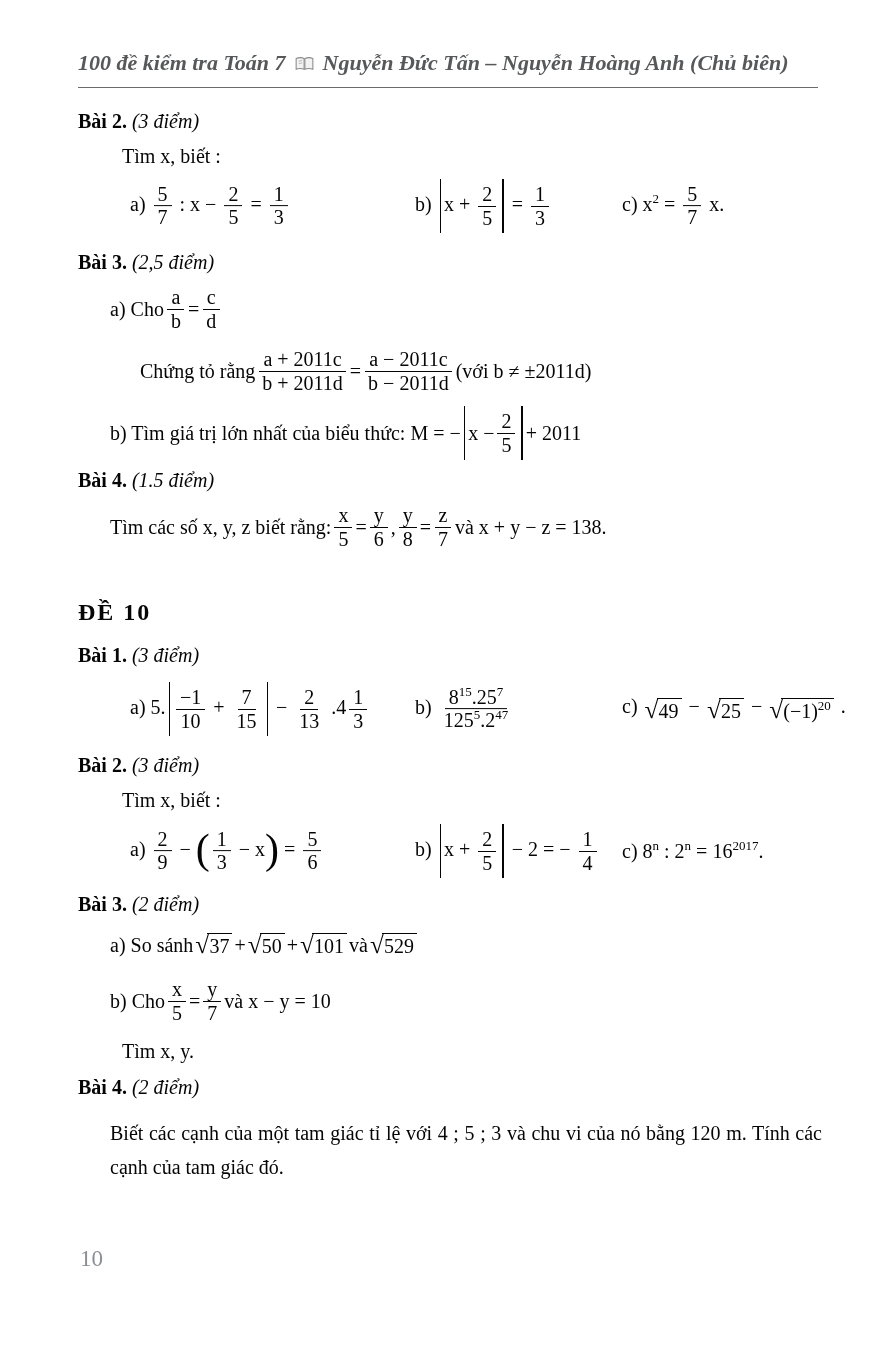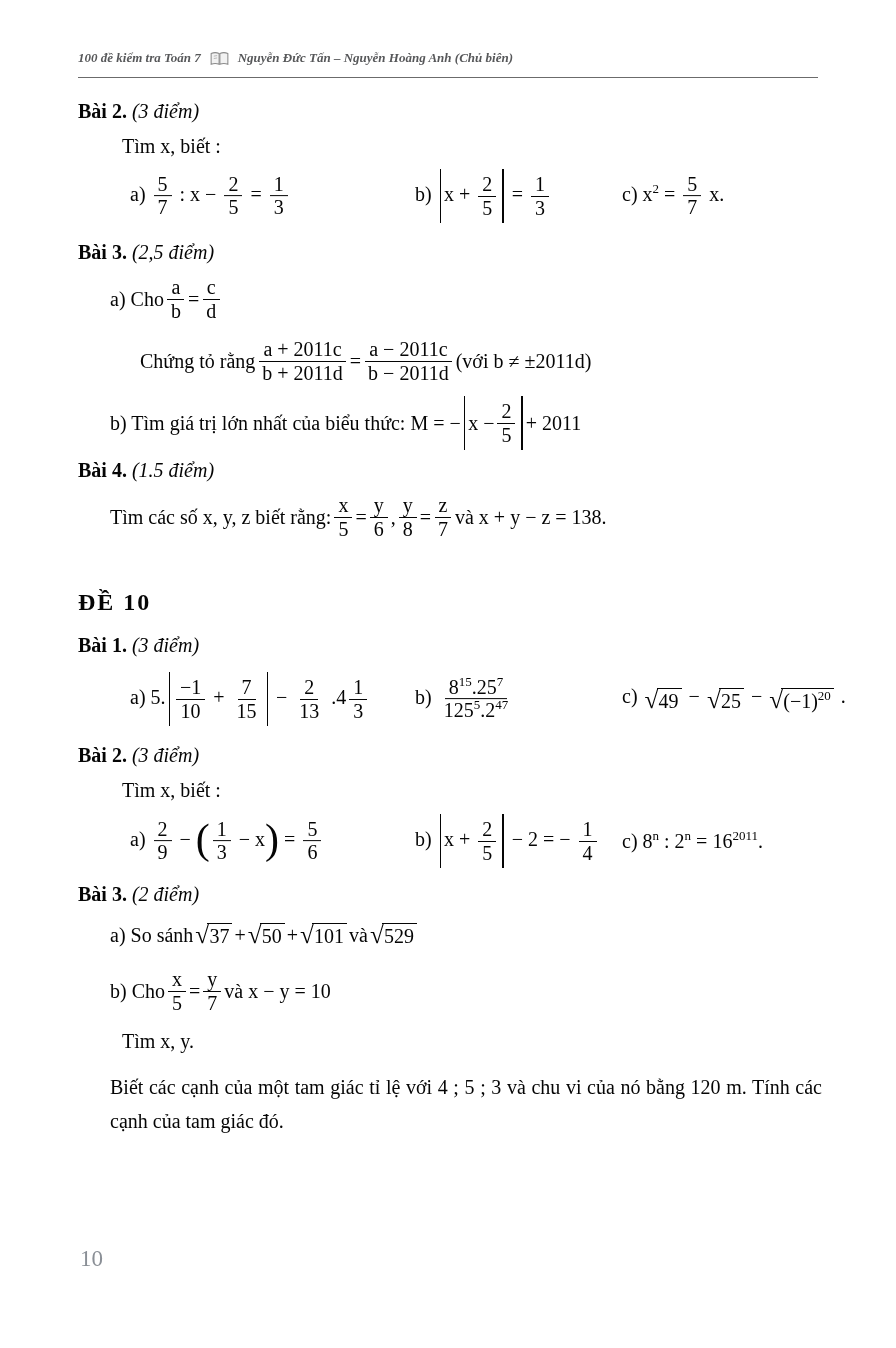--- a/index.html
+++ b/index.html
@@ -12,21 +12,21 @@
     font-family:"Liberation Serif","DejaVu Serif",serif;
     color:#050505;
     font-size:20px;
     overflow:hidden;
   }
   
   .hdr{
     display:flex;align-items:center;gap:9px;
     color:#57585a;
     font-weight:bold;font-style:italic;
-    font-size:13px;
+    font-size:22px;
     padding-bottom:11px;
     border-bottom:1.4px solid #6b6b6b;
     white-space:nowrap;
   }
   .book-ic{flex:0 0 auto;display:inline-flex;transform:translateY(1px);}
   
   .bai-head{margin-top:20px;line-height:26px;}
   .bai-label{font-weight:bold;}
   .bai-points{font-style:italic;}
   .indent{margin-left:32px;}
@@ -216,21 +216,21 @@
           <span class="num">5</span>
           <span class="den">6</span>
         </span></span>
     <span class="eq eq-b">b) <span class="vbar"></span>x + <span class="frac">
           <span class="num">2</span>
           <span class="den">5</span>
         </span><span class="vbar"></span> − 2 = − <span class="frac">
           <span class="num">1</span>
           <span class="den">4</span>
         </span></span>
-    <span class="eq eq-c">c) 8<sup class="supx">n</sup> : 2<sup class="supx">n</sup> = 16<sup class="supx">2011</sup>.</span>
+    <span class="eq eq-c">c) 8<sup class="supx">n</sup> : 2<sup class="supx">n</sup> = 16<sup class="supx">2017</sup>.</span>
   </div>
 
   <div class="bai-head" style="margin-top:2px">
     <span class="bai-label">Bài 3.</span>
     <span class="bai-points">(2 điểm)</span>
   </div>
   <div class="eq-inline short indent">a) So sánh <span class="sqrt">
         <span class="rad">√</span>
         <span class="radicand">37</span>
       </span> + <span class="sqrt">
@@ -245,17 +245,21 @@
       </span></div>
   <div class="eq-inline indent">b) Cho <span class="frac">
         <span class="num">x</span>
         <span class="den">5</span>
       </span> = <span class="frac">
         <span class="num">y</span>
         <span class="den">7</span>
       </span> và x − y = 10</div>
   <div class="line indent">Tìm x, y.</div>
 
+  <div class="bai-head" style="margin-top:10px">
+    <span class="bai-label">Bài 4.</span>
+    <span class="bai-points">(2 điểm)</span>
+  </div>
   <div class="para">Biết các cạnh của một tam giác tỉ lệ với 4 ; 5 ; 3 và chu vi của nó bằng 120 m. Tính các cạnh của tam giác đó.</div>
 
   <div class="pagenum">10</div>
 
 </div>
 
 </body></html>

